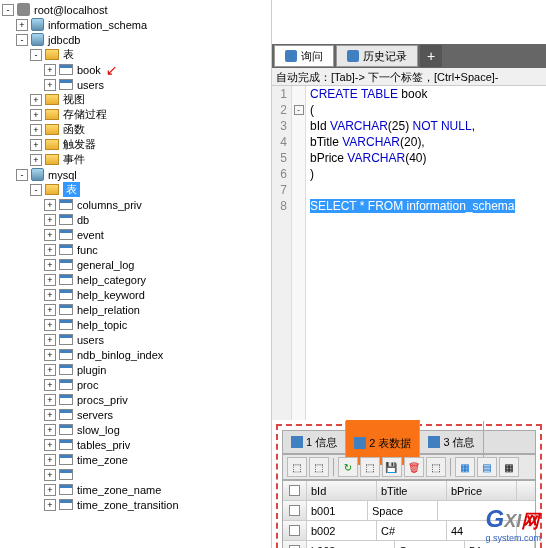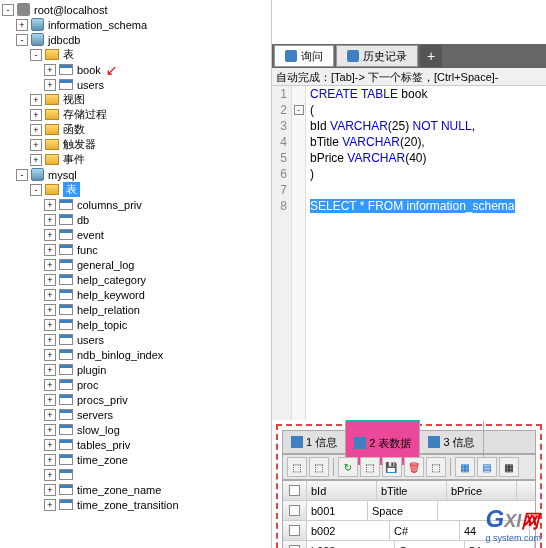--- a/index.html
+++ b/index.html
@@ -27,21 +27,21 @@
 .gutter div { height: 16px; line-height: 16px; }
 .fold-gutter { width: 14px; background: #f8f8f8; border-right: 1px solid #ddd; }
 .fold-mark { width: 10px; height: 10px; border: 1px solid #888; margin: 3px auto; font-size: 8px; text-align: center; line-height: 8px; }
 .code { flex: 1; padding-left: 4px; }
 .code-line { height: 16px; line-height: 16px; white-space: pre; }
 .kw { color: #0000cc; }
 .sel { background: #3399ff; color: #fff; }
 .data-section { border: 2px dashed #d44; margin: 4px; padding: 4px; background: #fff; }
 .data-tabs { height: 24px; display: flex; align-items: center; background: #e0e0e0; border: 1px solid #aaa; }
 .data-tab { padding: 14px 8px; display: flex; align-items: center; gap: 3px; cursor: pointer; border-right: 1px solid #aaa; }
-.data-tab.active { background: #ec4899; border-top: 2px solid #14b8a6; justify-content: center; }
+.data-tab.active { background: #f97316; border-top: 2px solid #f97316; justify-content: center; }
 .dt-icon { width: 12px; height: 12px; background: #4080c0; }
 .toolbar { height: 26px; background: #e8e8e8; border: 1px solid #aaa; display: flex; align-items: center; padding: 0 4px; gap: 2px; }
 .tbtn { width: 20px; height: 20px; border: 1px solid #bbb; background: #f0f0f0; cursor: pointer; display: flex; align-items: center; justify-content: center; font-size: 10px; }
 .sep { width: 1px; height: 18px; background: #aaa; margin: 0 2px; }
 .data-grid { border: 1px solid #aaa; background: #fff; }
 .grid-row { display: flex; height: 20px; border-bottom: 1px solid #ccc; }
 .grid-row.header { background: linear-gradient(#f8f8f8, #e0e0e0); font-weight: normal; }
 .grid-row.newrow { background: #f0f0e0; }
 .grid-cell { border-right: 1px solid #ccc; padding: 2px 4px; display: flex; align-items: center; }
 .row-handle { width: 24px; background: linear-gradient(#f8f8f8, #e0e0e0); justify-content: center; }
@@ -349,21 +349,21 @@
       <div class="grid-cell row-handle">
               <span class="chk"></span>
             </div>
       <div class="grid-cell" style="width:61px">b001</div>
       <div class="grid-cell" style="width:70px">Space</div>
     </div>
           <div class="grid-row">
       <div class="grid-cell row-handle">
               <span class="chk"></span>
             </div>
-      <div class="grid-cell" style="width:83px">b002</div>
+      <div class="grid-cell" style="width:70px">b002</div>
       <div class="grid-cell" style="width:70px">C#</div>
       <div class="grid-cell" style="width:70px">44</div>
     </div>
           <div class="grid-row">
       <div class="grid-cell row-handle">
               <span class="chk"></span>
             </div>
       <div class="grid-cell" style="width:88px">b003</div>
       <div class="grid-cell" style="width:70px">C++</div>
       <div class="grid-cell" style="width:70px">54</div>

